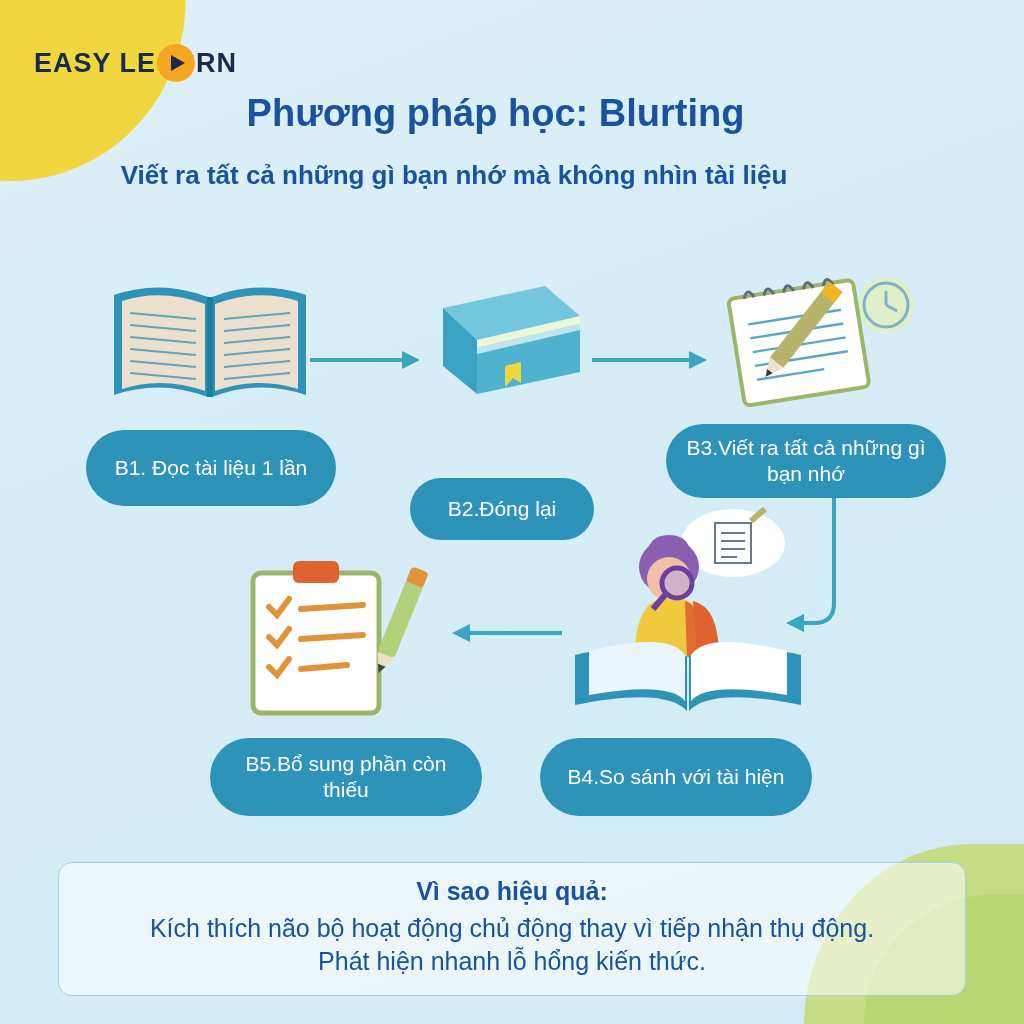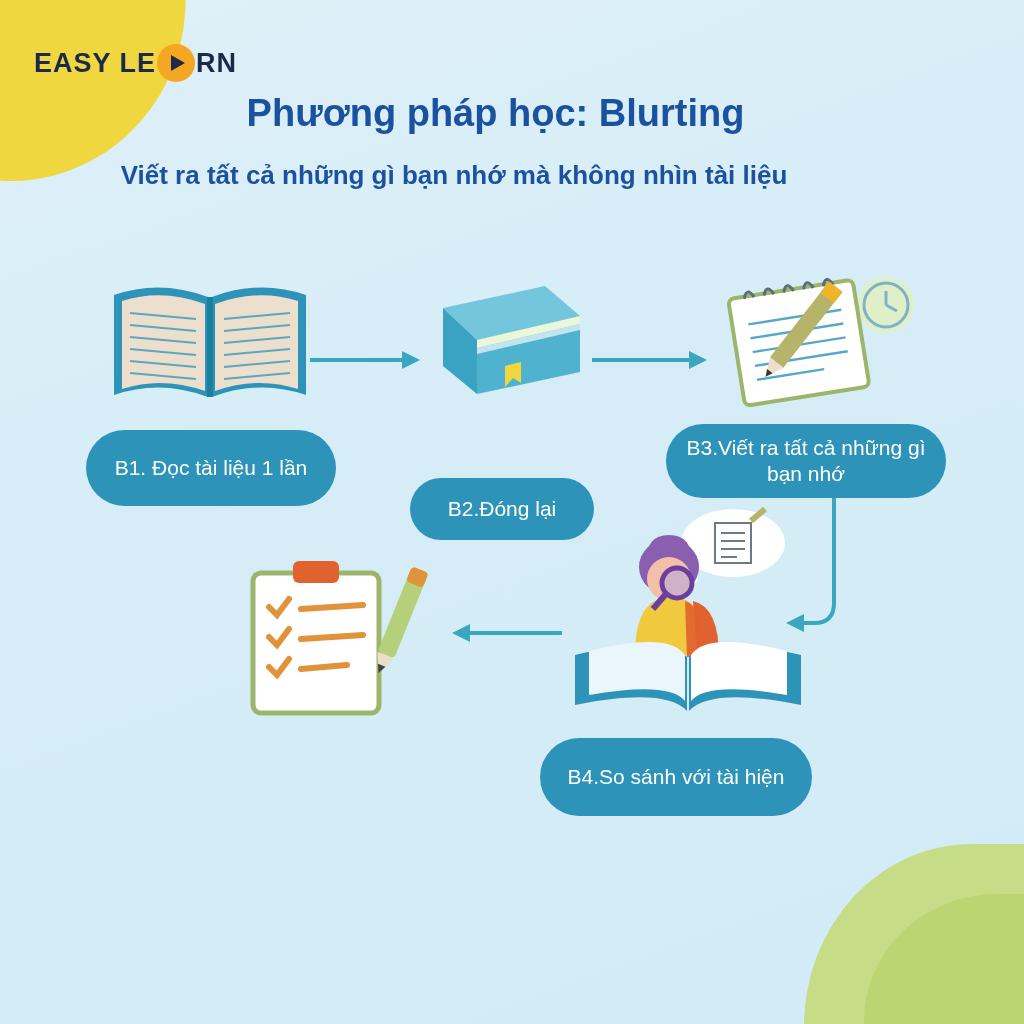--- a/index.html
+++ b/index.html
@@ -316,15 +316,21 @@
 
   <svg class="arrow" style="left:452px; top:618px; width:110px; height:30px;" viewBox="0 0 110 30">
     <line x1="110" y1="15" x2="18" y2="15" stroke="#3aa6bf" stroke-width="4"></line>
     <polygon points="18,6 0,15 18,24" fill="#3aa6bf"></polygon>
   </svg>
 
   <div class="pill" id="pill-b1">B1. Đọc tài liệu 1 lần</div>
   <div class="pill" id="pill-b2">B2.Đóng lại</div>
   <div class="pill" id="pill-b3">B3.Viết ra tất cả những gì bạn nhớ</div>
   <div class="pill" id="pill-b4">B4.So sánh với tài hiện</div>
-
+  <div class="pill" id="pill-b5">B5.Bổ sung phần còn thiếu</div>
+
+  <div class="footer">
+    <div class="footer-title">Vì sao hiệu quả:</div>
+    <div class="footer-line">Kích thích não bộ hoạt động chủ động thay vì tiếp nhận thụ động.</div>
+    <div class="footer-line">Phát hiện nhanh lỗ hổng kiến thức.</div>
+  </div>
 
 </div>
 
 </body></html>

